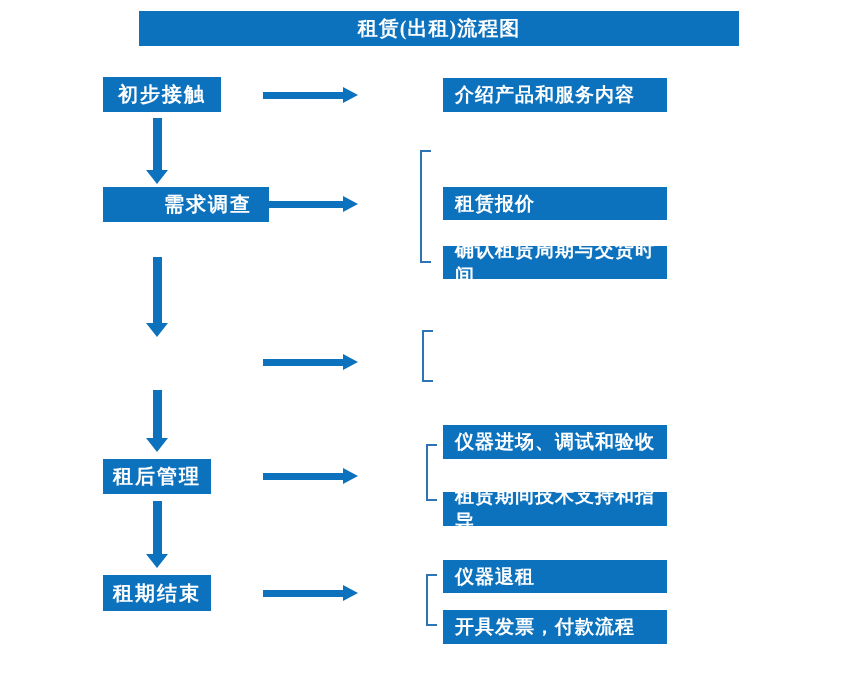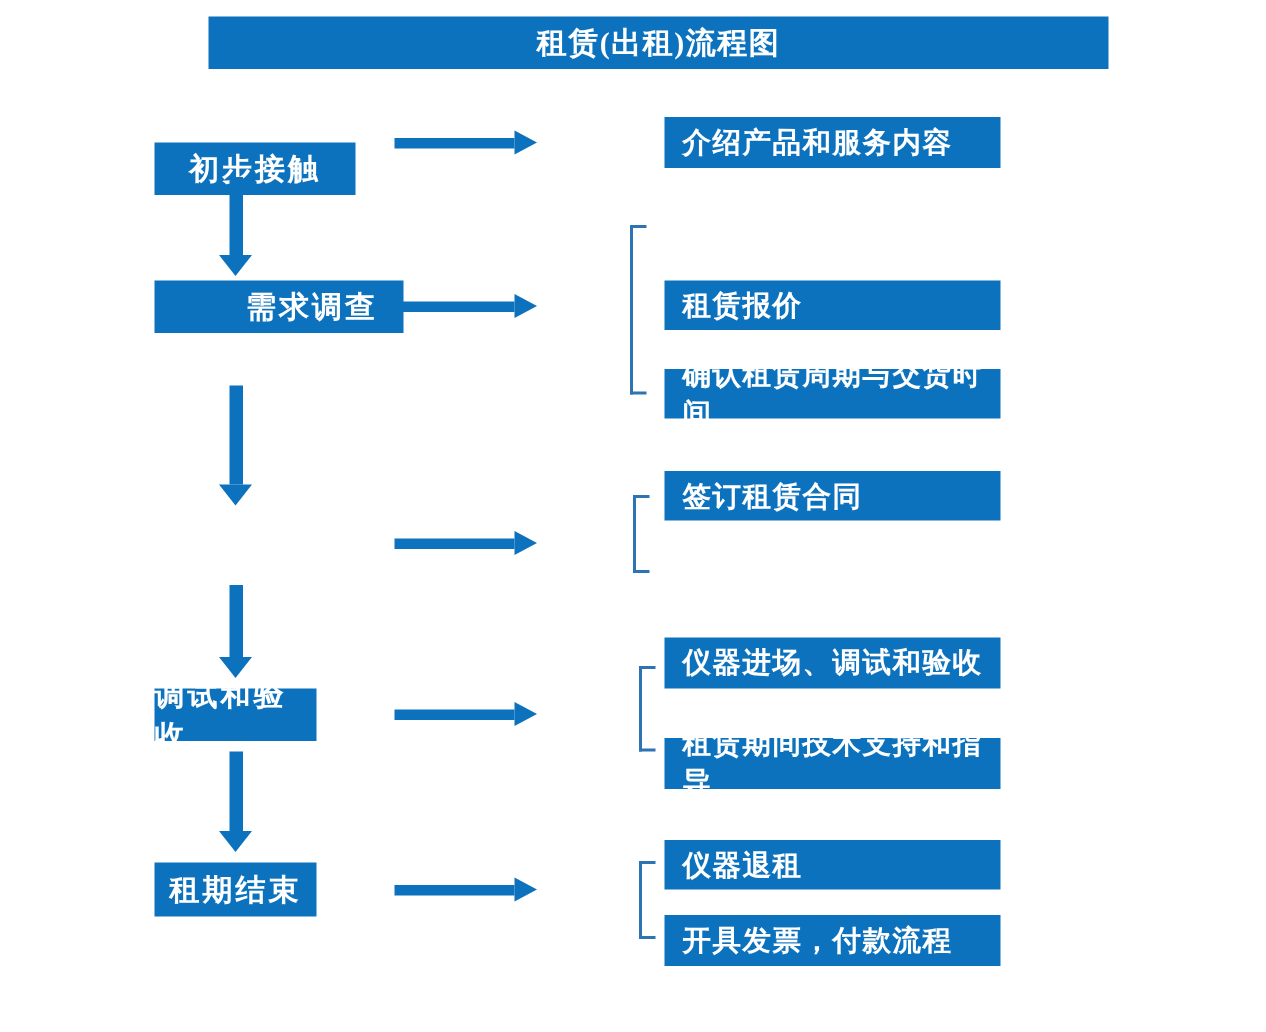--- a/index.html
+++ b/index.html
@@ -46,29 +46,28 @@
   .brk-v{position:absolute;width:2px;background:var(--bracket);}
   .brk-h{position:absolute;height:2px;width:11px;background:var(--bracket);}
 </style>
 </head>
 <body>
 
 <div id="canvas">
 
   <div class="title-bar">租赁(出租)流程图</div>
 
-  <div class="box-left" style="top:95px;width:134px;height:35px;">初步接触</div>
+  <div class="box-left" style="top:77px;width:118px;height:35px;">初步接触</div>
   <div class="box-left" style="top:187px;width:122px;height:35px;padding-left:44px;">需求调查</div>
-  <div class="box-left" style="top:459px;width:108px;height:35px;">调试和验收</div>
+  <div class="box-left" style="top:459px;width:108px;height:35px;">租后管理</div>
   <div class="box-left" style="top:575px;width:108px;height:36px;">租期结束</div>
 
   <div class="box-right" style="top:78px;height:34px;">介绍产品和服务内容</div>
   <div class="box-right" style="top:187px;height:33px;">租赁报价</div>
   <div class="box-right" style="top:246px;height:33px;">确认租赁周期与交货时间</div>
-  <div class="box-right" style="top:314px;height:33px;">签订租赁合同</div>
   <div class="box-right" style="top:425px;height:34px;padding-left:12px;">仪器进场、调试和验收</div>
   <div class="box-right" style="top:492px;height:34px;">租赁期间技术支持和指导</div>
   <div class="box-right" style="top:560px;height:33px;">仪器退租</div>
   <div class="box-right" style="top:610px;height:34px;">开具发票，付款流程</div>
 
   <div>
     <div class="stem-v" style="left:153px;top:118px;height:52px;"></div>
     <div class="head-v" style="left:146px;top:170px;"></div>
   </div>
   <div>

